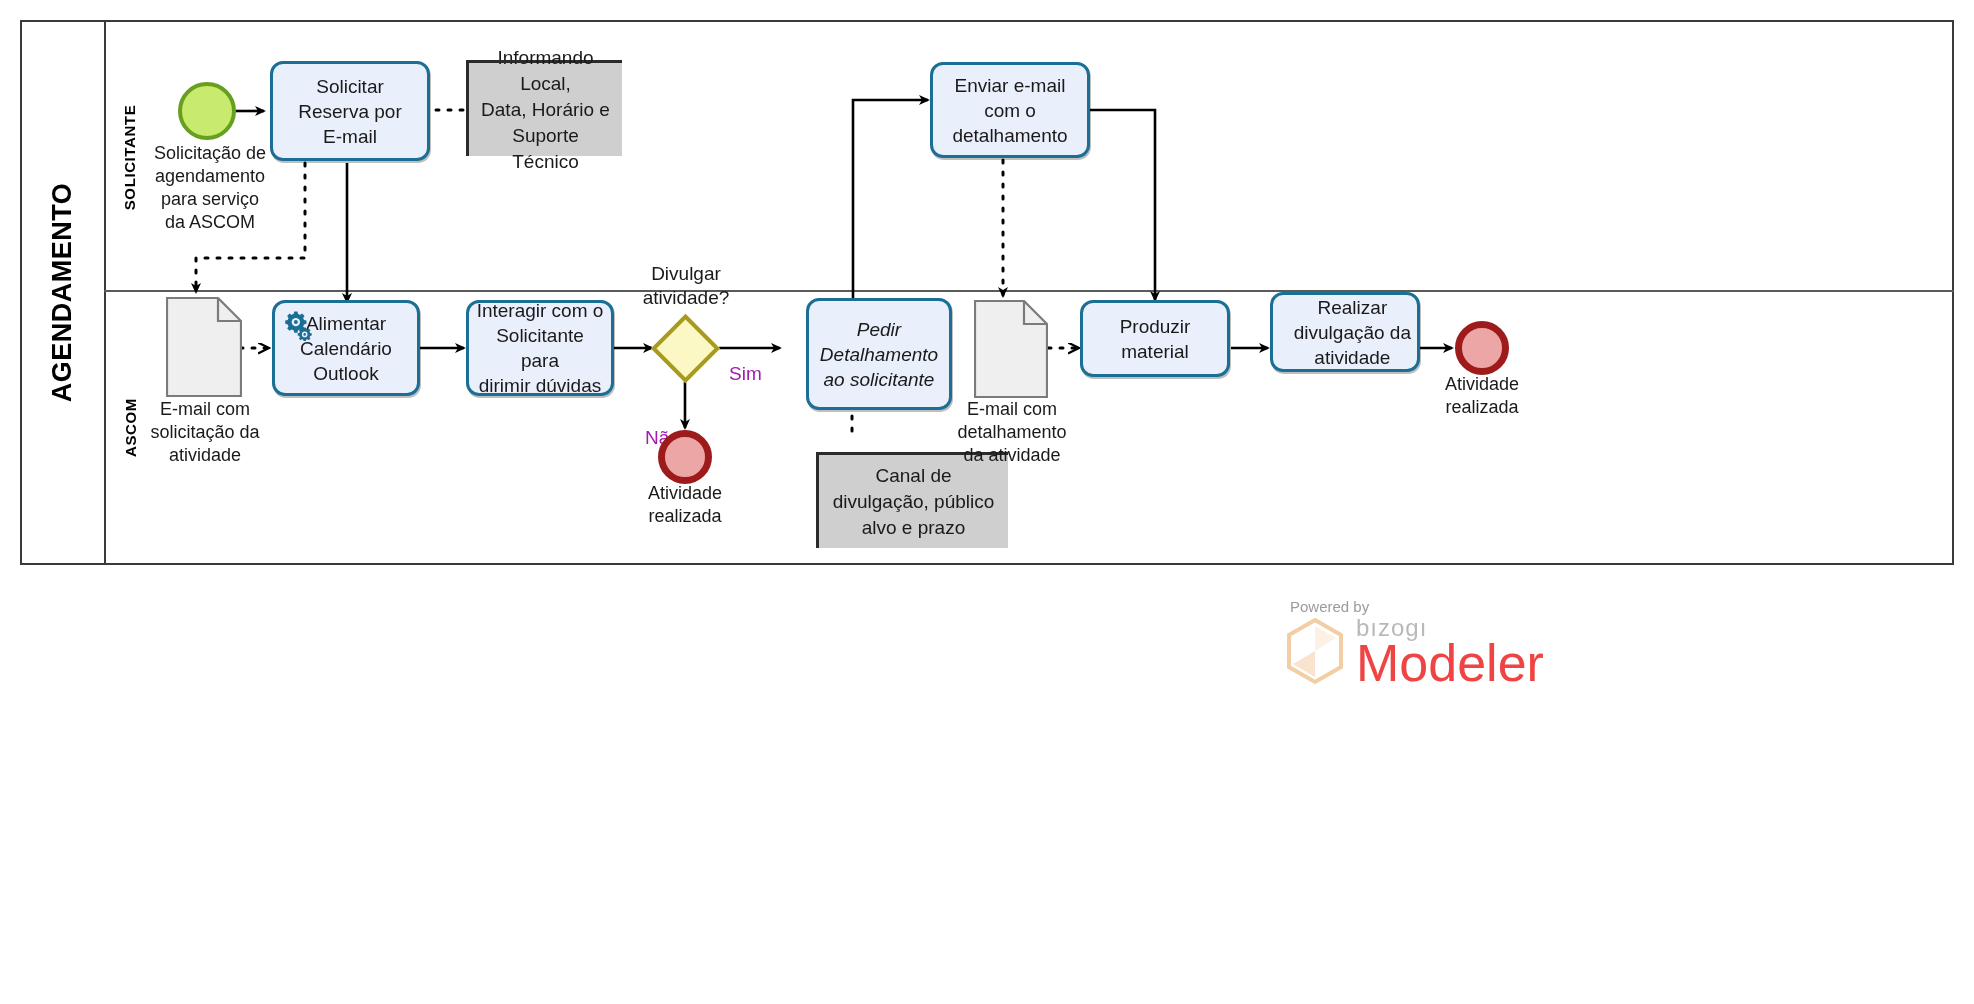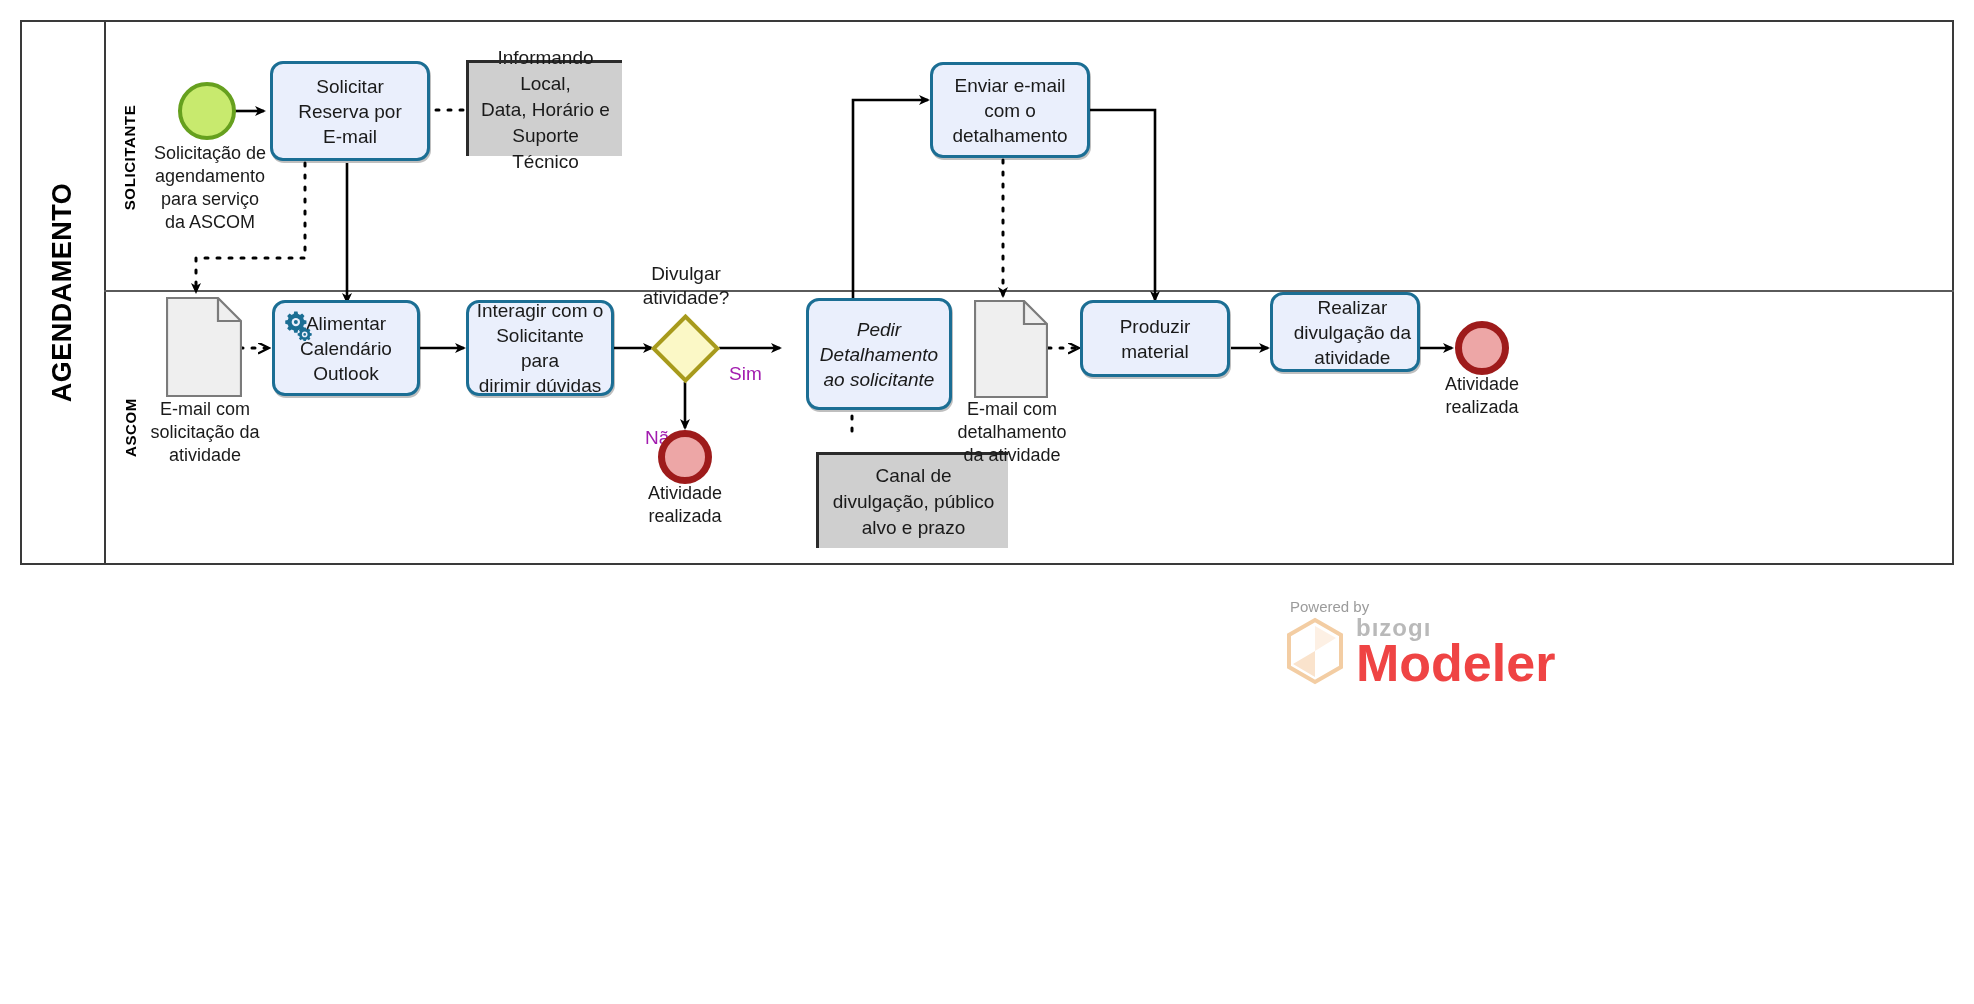--- a/index.html
+++ b/index.html
@@ -164,21 +164,21 @@
     color:#b9b9b9;
     letter-spacing:1px;
     line-height:22px;
   }
   .logo .word-big{
     font-size:52px;
     color:#ef4444;
     line-height:48px;
     letter-spacing:0px;
   }
-  .logo .textcol{ display:flex; flex-direction:column; margin-left:10px;font-weight:bold;}
+  .logo .textcol{ display:flex; flex-direction:column; margin-left:10px;}
 </style>
 </head>
 <body>
 
 <div id="canvas">
 
   <div class="pool" style="left:20px; top:20px; width:1934px; height:545px;">
     <div class="pool-header">
       <span>AGENDAMENTO</span>
     </div>

